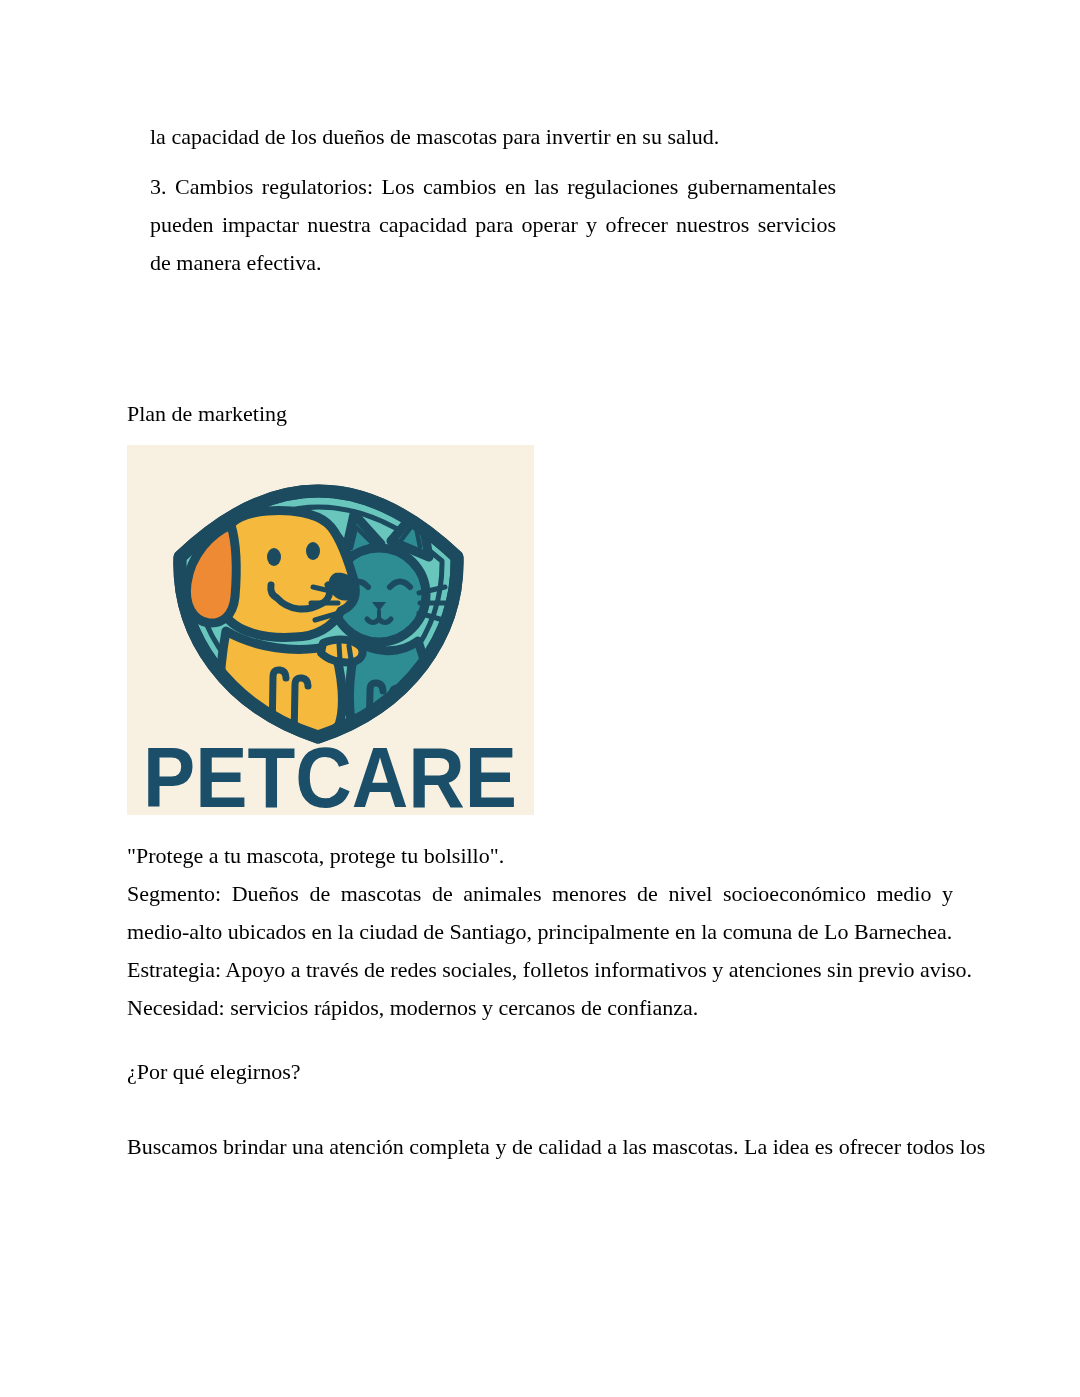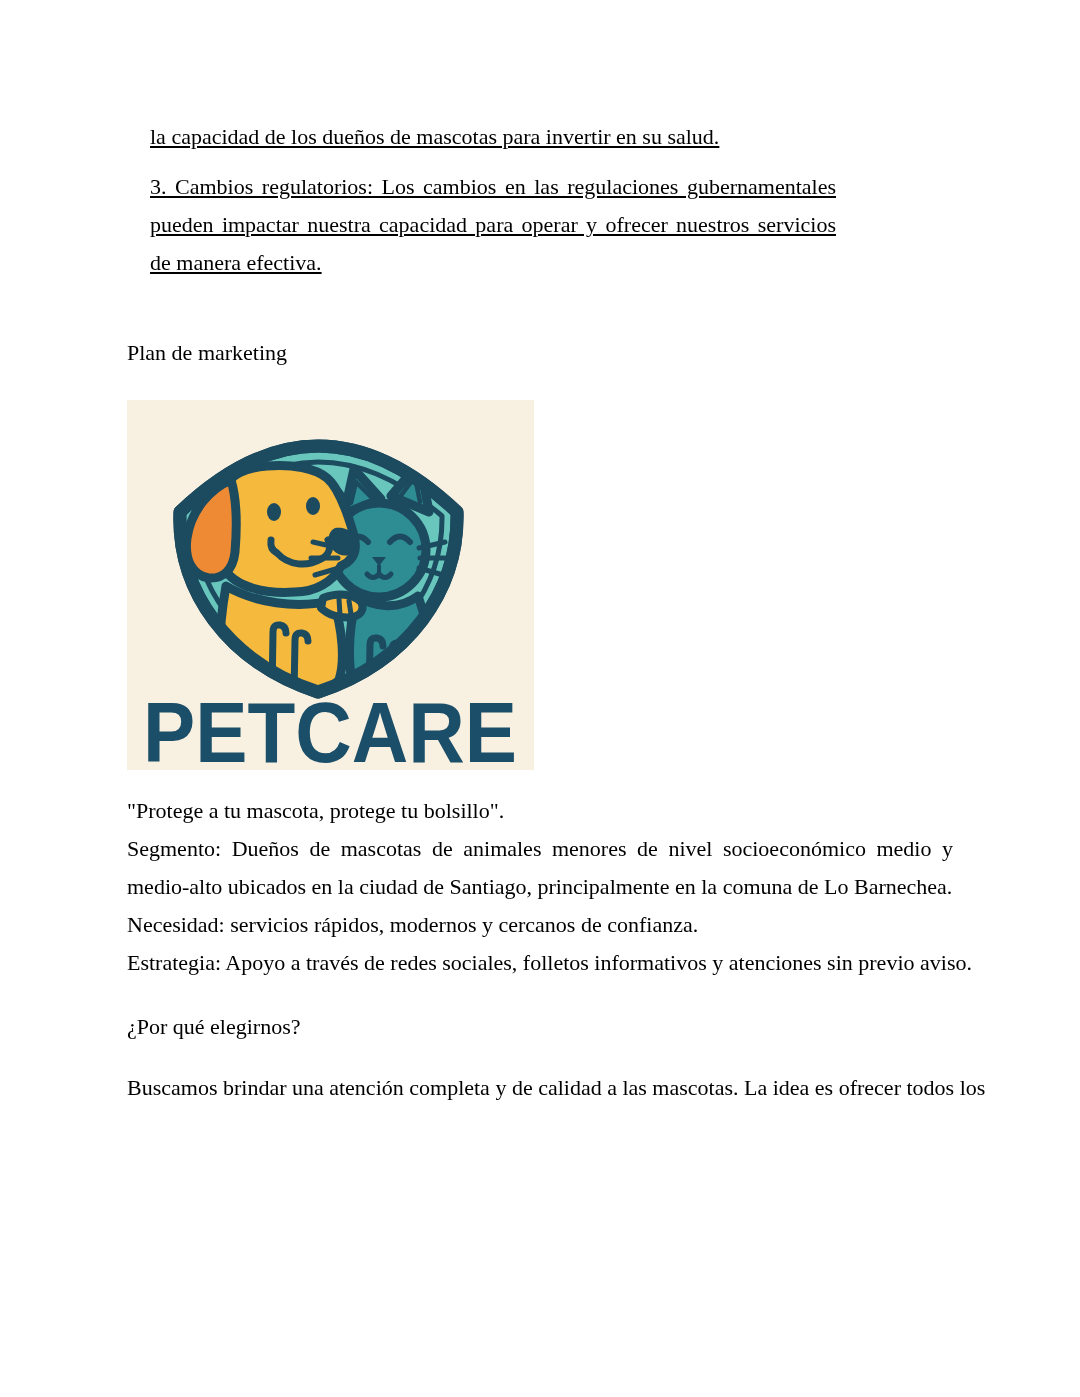--- a/index.html
+++ b/index.html
@@ -14,32 +14,32 @@
     box-sizing: border-box;
     width: 1080px;
     height: 1397px;
     padding: 118px 127px 20px 127px;
     font-family: "Liberation Serif", serif;
     font-size: 22px;
     line-height: 38px;
     color: #000000;
   }
   .para { margin: 0; }
-  .indented { padding-left: 23px; text-decoration: underline; }
+  .indented { padding-left: 23px; }
   .list-item { padding-right: 117px; text-align: justify; margin-top: 12px; }
-  .plan-heading { margin-top: 52px; }
-  .logo-wrap { margin-top: 28px; width: 407px; height: 370px; }
+  .plan-heading { margin-top: 113px; }
+  .logo-wrap { margin-top: 12px; width: 407px; height: 370px; }
   .slogan-1 { margin-top: 22px; }
   .slogan-2 { margin-top: 20px; white-space: nowrap; }
   .seg-heading { margin-top: 21px; font-weight: bold; }
   .seg-block { margin-top: 0; }
   .seg-segment { text-align: justify; }
   .one-line { white-space: nowrap; }
   .why-heading { margin-top: 26px; }
-  .closing { margin-top: 23px; white-space: nowrap; text-align: right; }
+  .closing { margin-top: 37px; white-space: nowrap; text-align: right; }
   svg { display: block; }
 </style>
 </head>
 <body>
 
 <div class="page">
 
   <p class="para indented">la capacidad de los dueños de mascotas para invertir en su salud.</p>
 
   <p class="para indented list-item">3. Cambios regulatorios: Los cambios en las regulaciones gubernamentales pueden impactar nuestra capacidad para operar y ofrecer nuestros servicios de manera efectiva.</p>
@@ -103,21 +103,21 @@
       <text x="16" y="362" font-size="86" font-weight="bold" font-family="Liberation Sans, sans-serif" textLength="374" lengthAdjust="spacingAndGlyphs" fill="#1B4E68">PETCARE</text>
     </svg>
   </div>
 
   <p class="para slogan-1">"Protege a tu mascota, protege tu bolsillo".</p>
 
 
 
   <div class="seg-block">
     <p class="para seg-segment">Segmento: Dueños de mascotas de animales menores de nivel socioeconómico medio y medio-alto ubicados en la ciudad de Santiago, principalmente en la comuna de Lo Barnechea.</p>
+    <p class="para one-line">Estrategia: Apoyo a través de redes sociales, folletos informativos y atenciones sin previo aviso.</p>
     <p class="para one-line">Necesidad: servicios rápidos, modernos y cercanos de confianza.</p>
-    <p class="para one-line">Estrategia: Apoyo a través de redes sociales, folletos informativos y atenciones sin previo aviso.</p>
   </div>
 
   <p class="para why-heading">¿Por qué elegirnos?</p>
 
   <p class="para closing">Buscamos brindar una atención completa y de calidad a las mascotas. La idea es ofrecer todos los</p>
 
 </div>
 
 </body></html>

